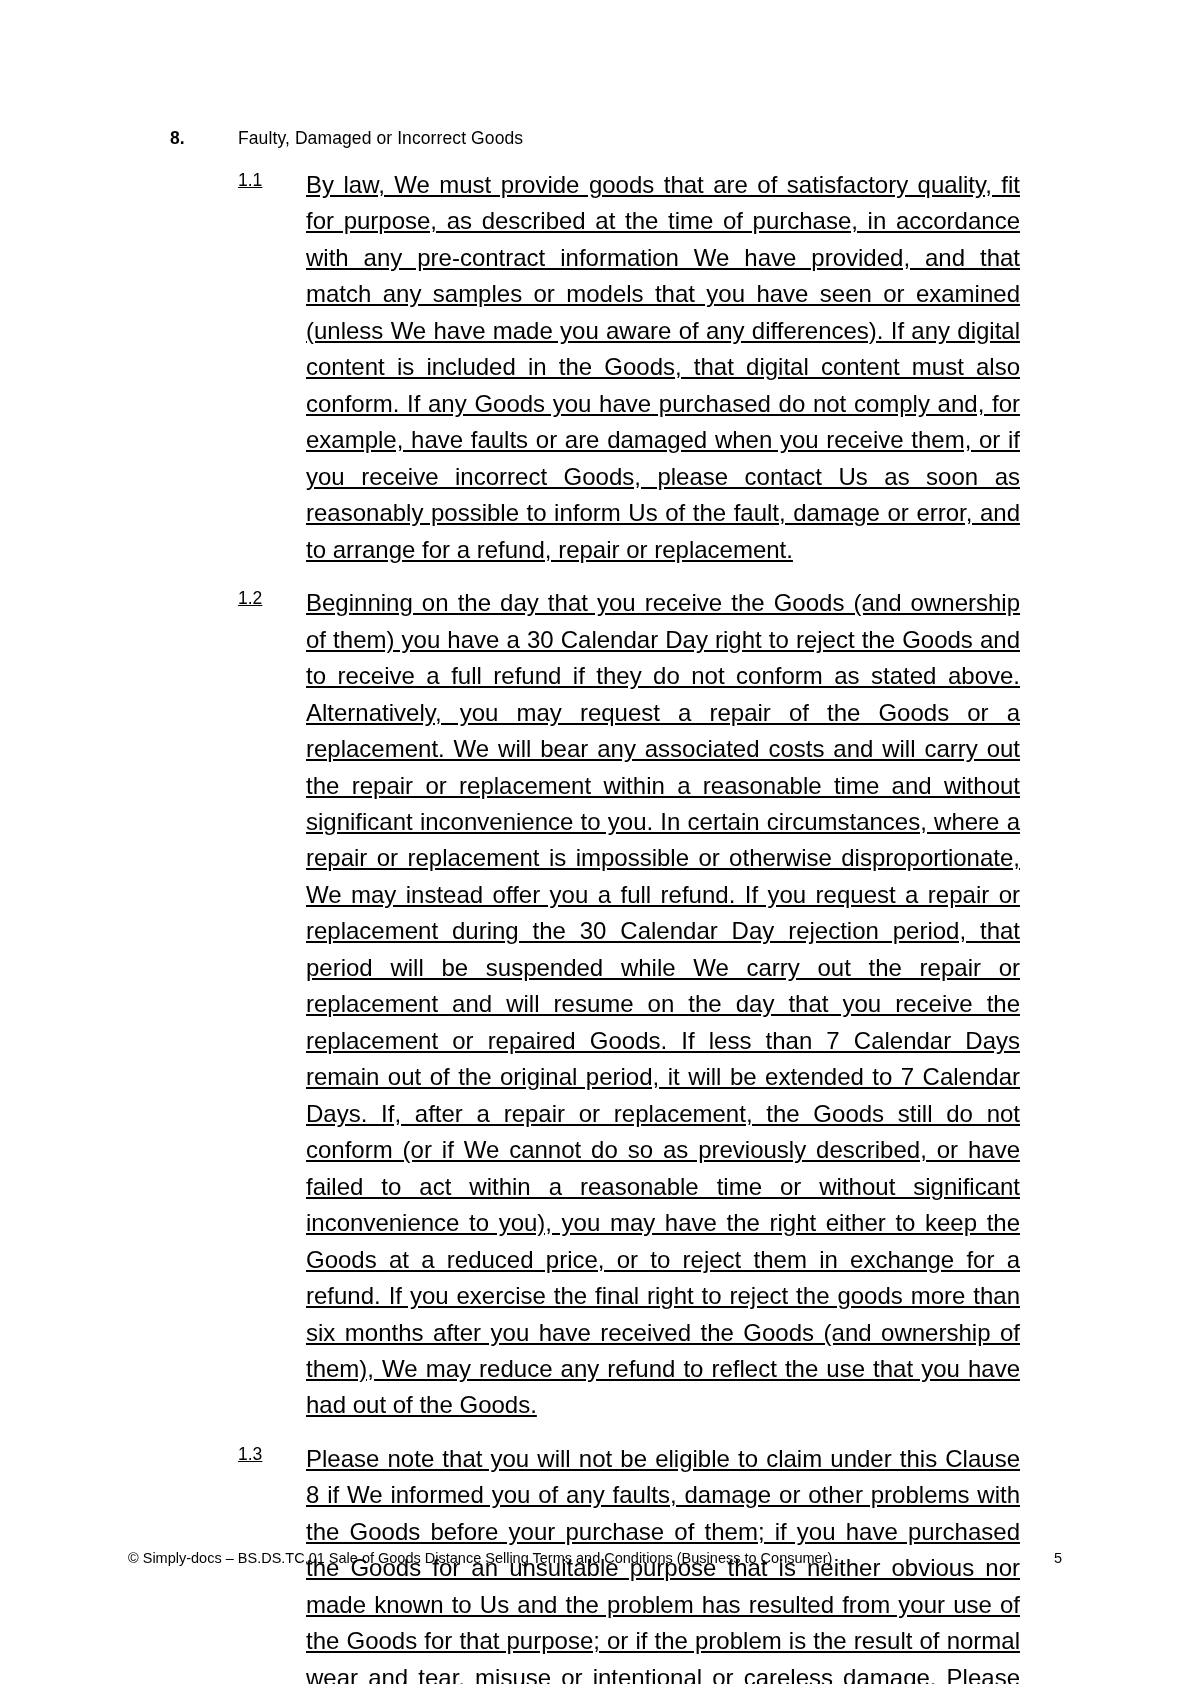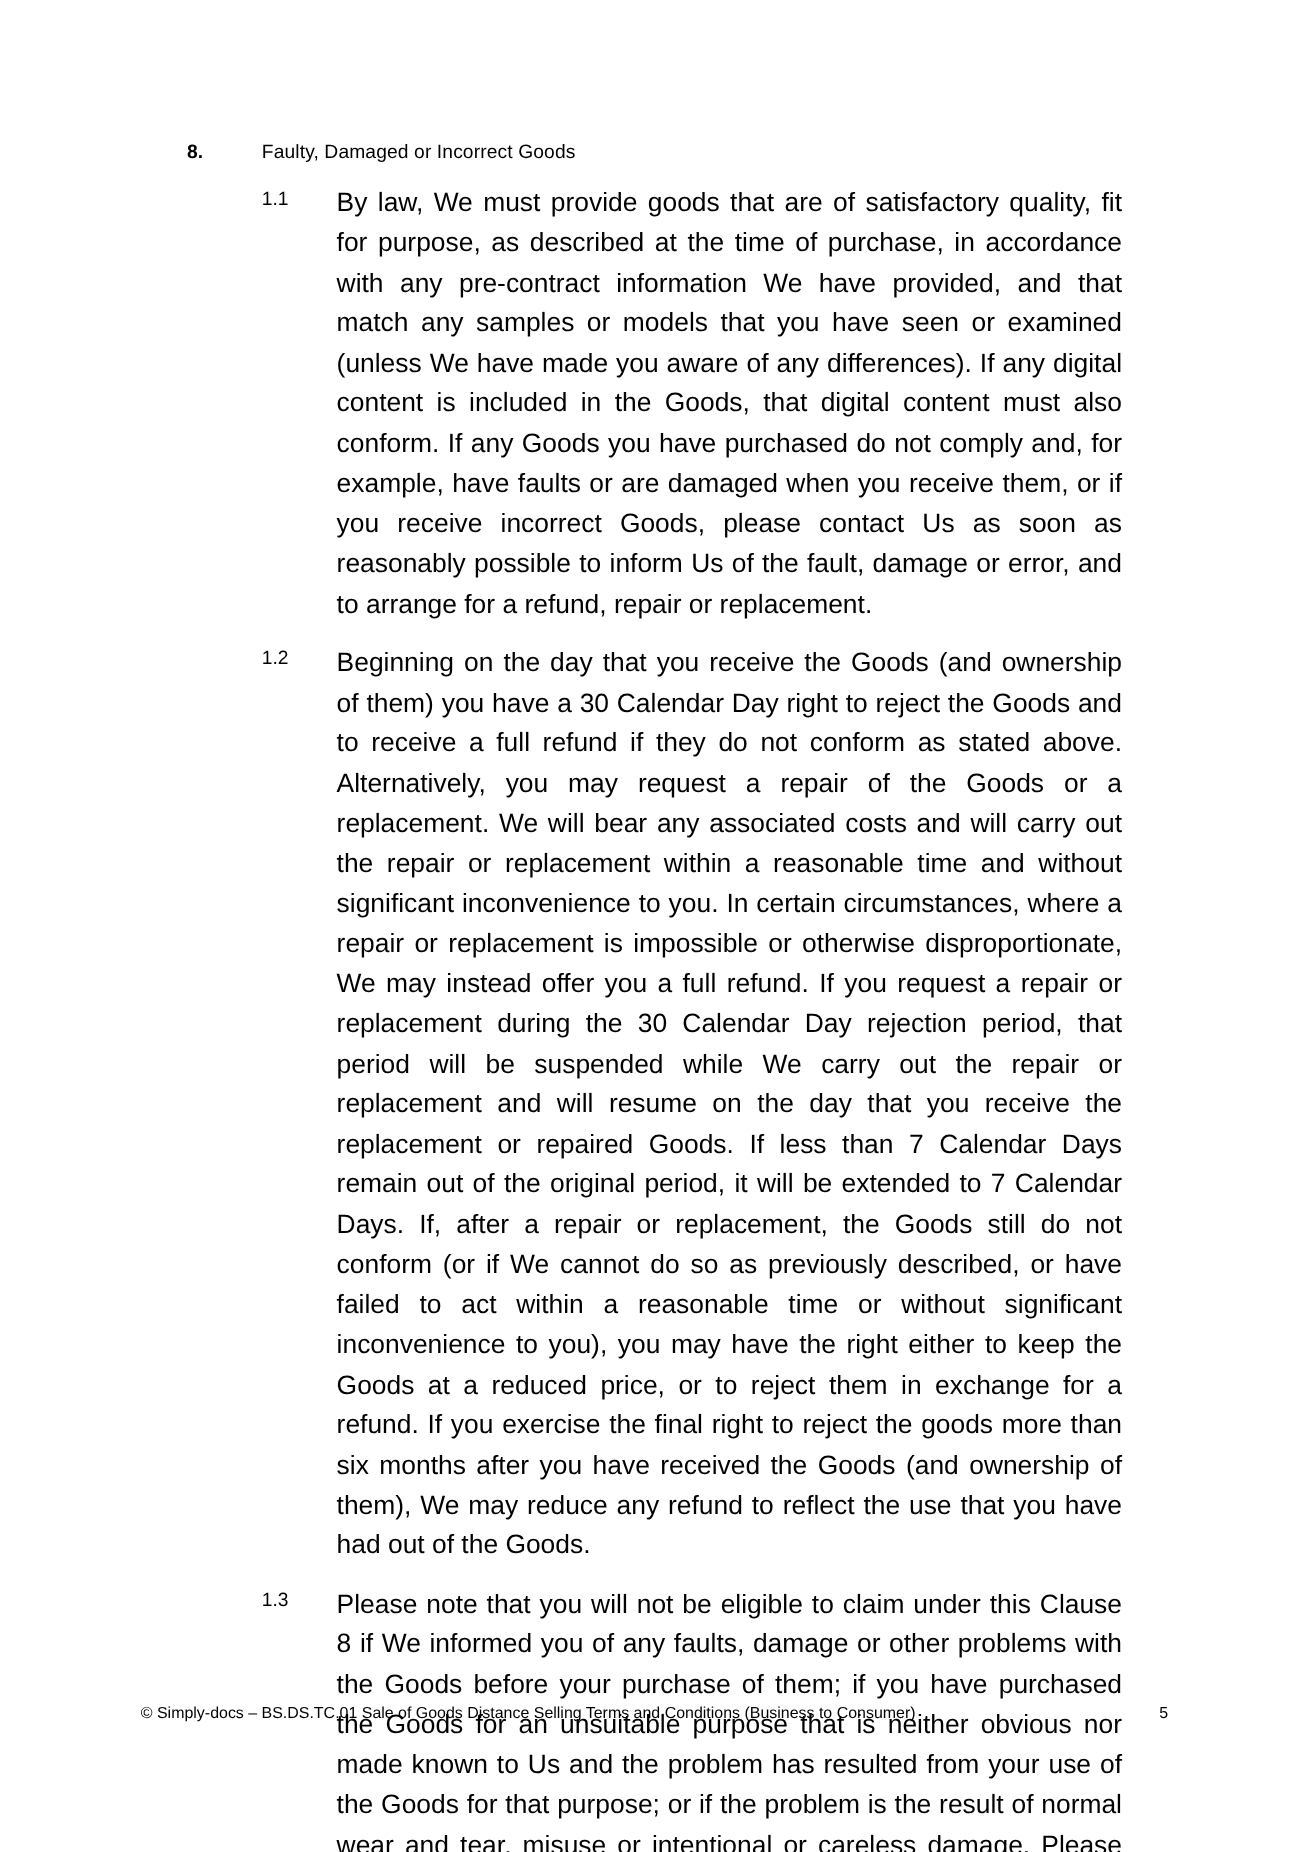--- a/index.html
+++ b/index.html
@@ -37,20 +37,21 @@
   }
   .section-heading .title {
     font-size: 17.5px;
     font-weight: normal;
     letter-spacing: 0.1px;
   }
   .clause {
     display: flex;
     align-items: flex-start;
     margin-bottom: 17px;
+    text-decoration: underline;
   }
   .clause .cnum {
     width: 68px;
     flex: 0 0 68px;
     font-size: 17.5px;
     line-height: 1.52;
     padding-left: 68px;
     box-sizing: content-box;
   }
   .clause .ctext {

